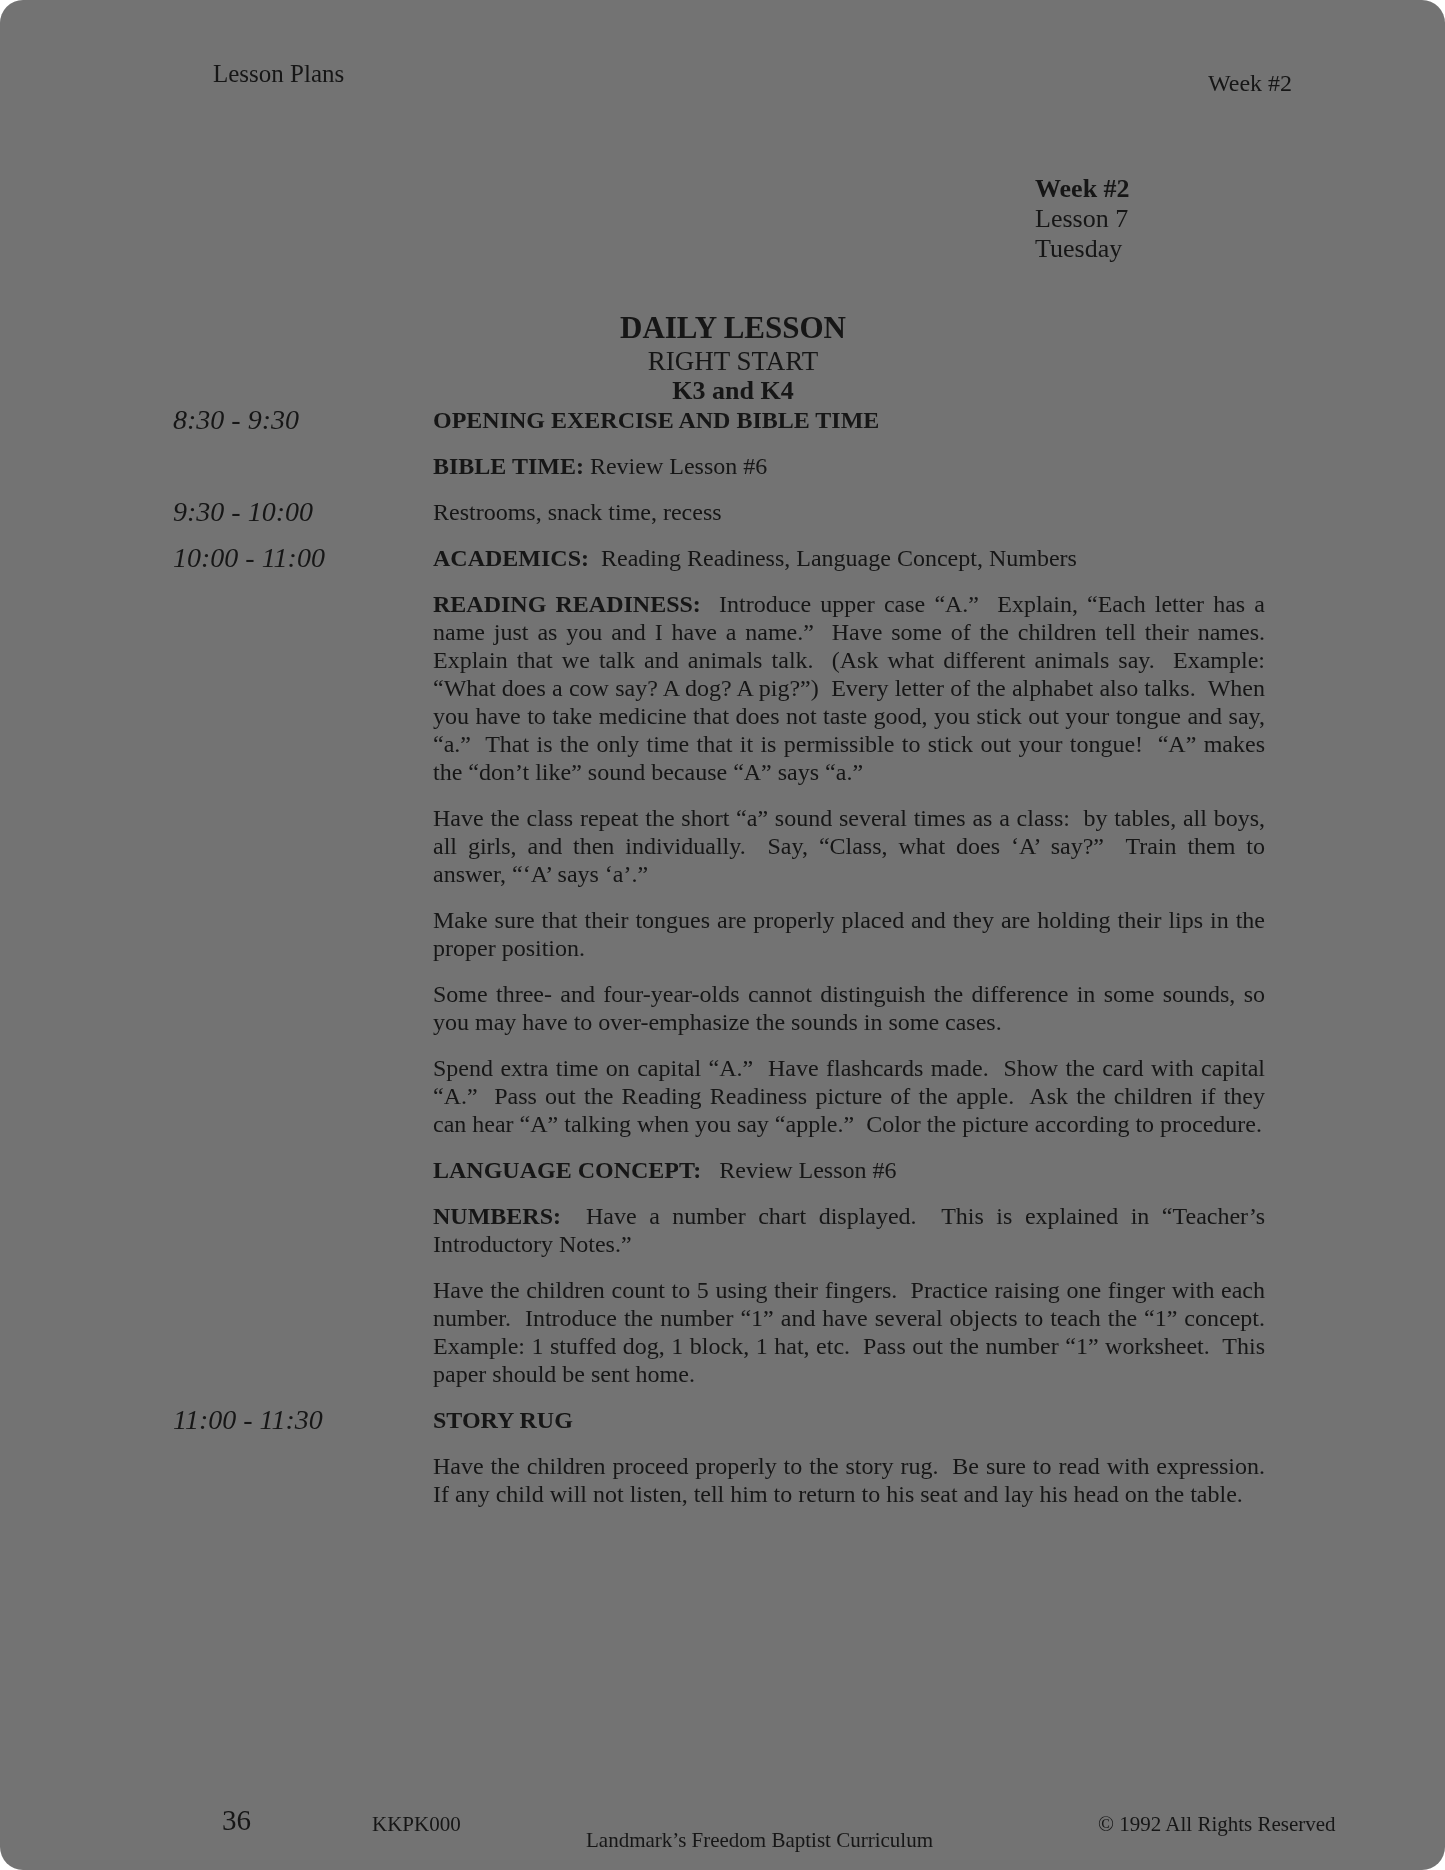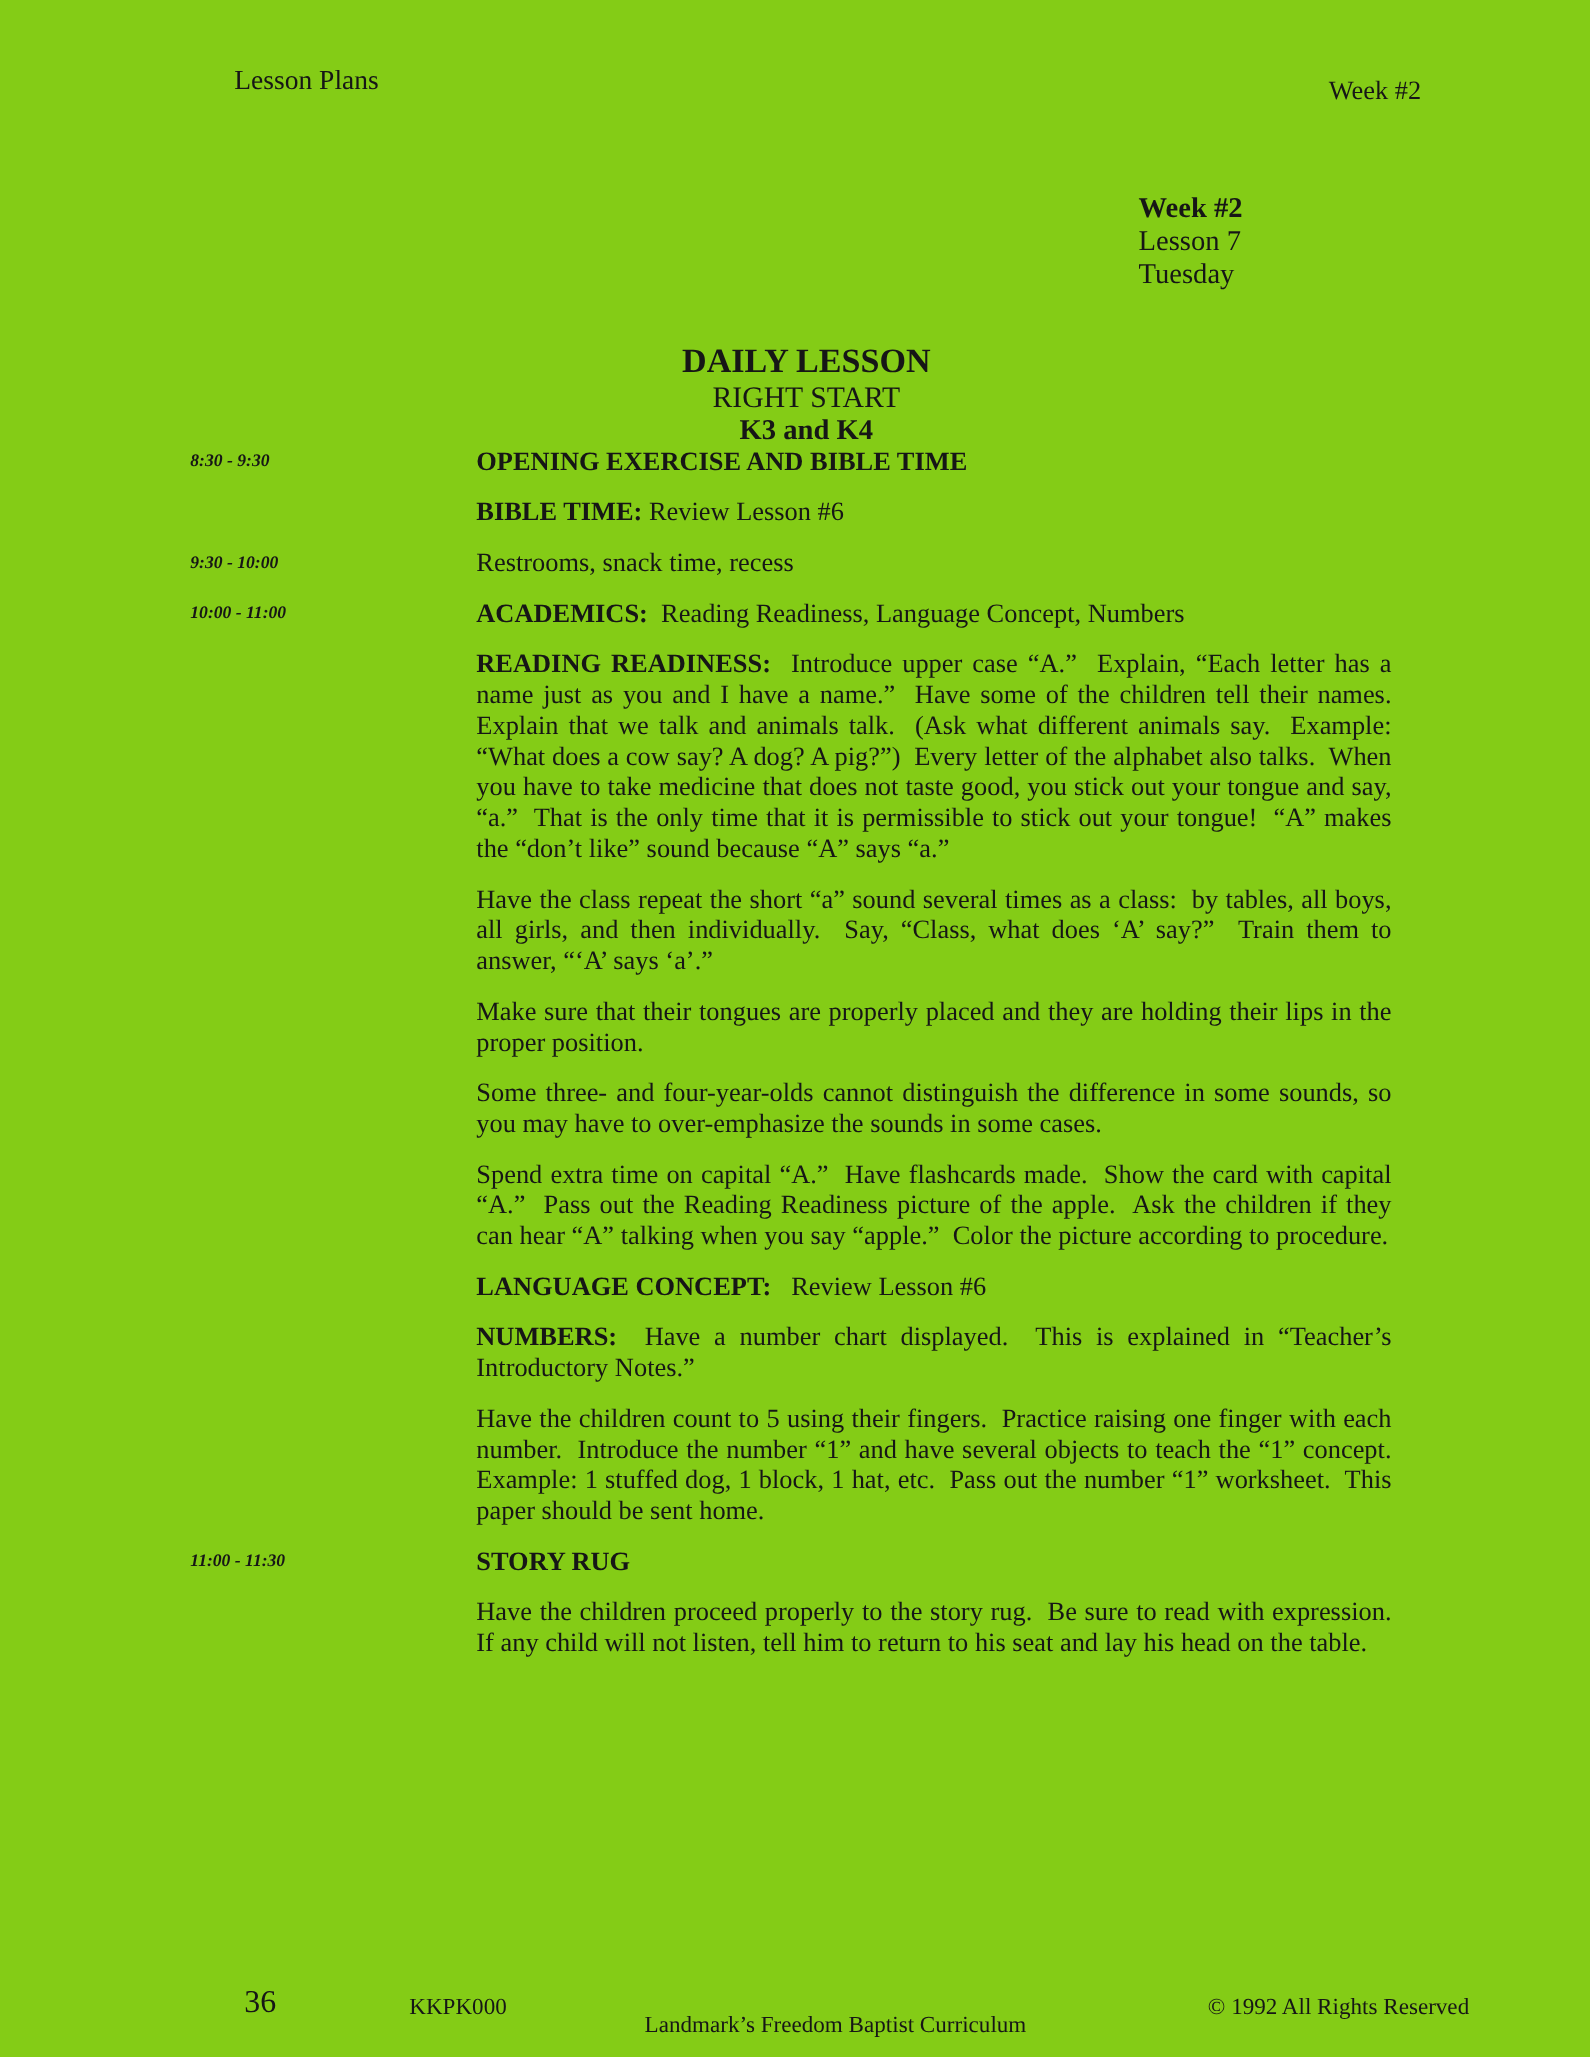--- a/index.html
+++ b/index.html
@@ -1,41 +1,42 @@
 <!DOCTYPE html>
 <html><head>
 <meta charset="utf-8">
 <style>
   html, body { margin: 0; padding: 0; background: #ffffff; }
   .page {
     position: relative;
     width: 1445px;
     height: 1870px;
-    background: #84cc16;
+    background: #737373;
     font-family: "Liberation Serif", serif;
     color: #161616;
     overflow: hidden;
+    border-radius: 23px;
   }
   
   .hdr-left  { position: absolute; left: 213px;  top: 60px;  font-size: 25px; }
   .hdr-right { position: absolute; left: 1208px; top: 70px;  font-size: 24px; }
   
   .meta { position: absolute; left: 1035px; top: 174px; font-size: 26px; line-height: 30px; }
   .meta .w { font-weight: bold; }
   
   .title { position: absolute; left: 0; right: 0; top: 274px; text-align: center; padding-left: 21px; }
   .title .t1 { font-size: 31px; font-weight: bold; line-height: 36px; margin-top: 36px; }
   .title .t2 { font-size: 27px; line-height: 30px; }
   .title .t3 { font-size: 26px; font-weight: bold; line-height: 30px; }
   
   .sched { position: absolute; left: 0; right: 0; top: 406px; }
   .row { position: relative; margin-bottom: 18px; }
   .time {
     position: absolute; left: 173px; top: 0;
-    font-size: 16px; font-weight: bold; font-style: italic;
+    font-size: 28px; font-weight: normal; font-style: italic;
     line-height: 28px; white-space: nowrap;
   }
   .content {
     margin-left: 433px; width: 832px;
     font-size: 24px; line-height: 28px;
     text-align: justify; white-space: pre-wrap;
   }
   .content .b { font-weight: bold; }
   
   .foot-page   { position: absolute; left: 222px;  top: 1804px; font-size: 29px; }

